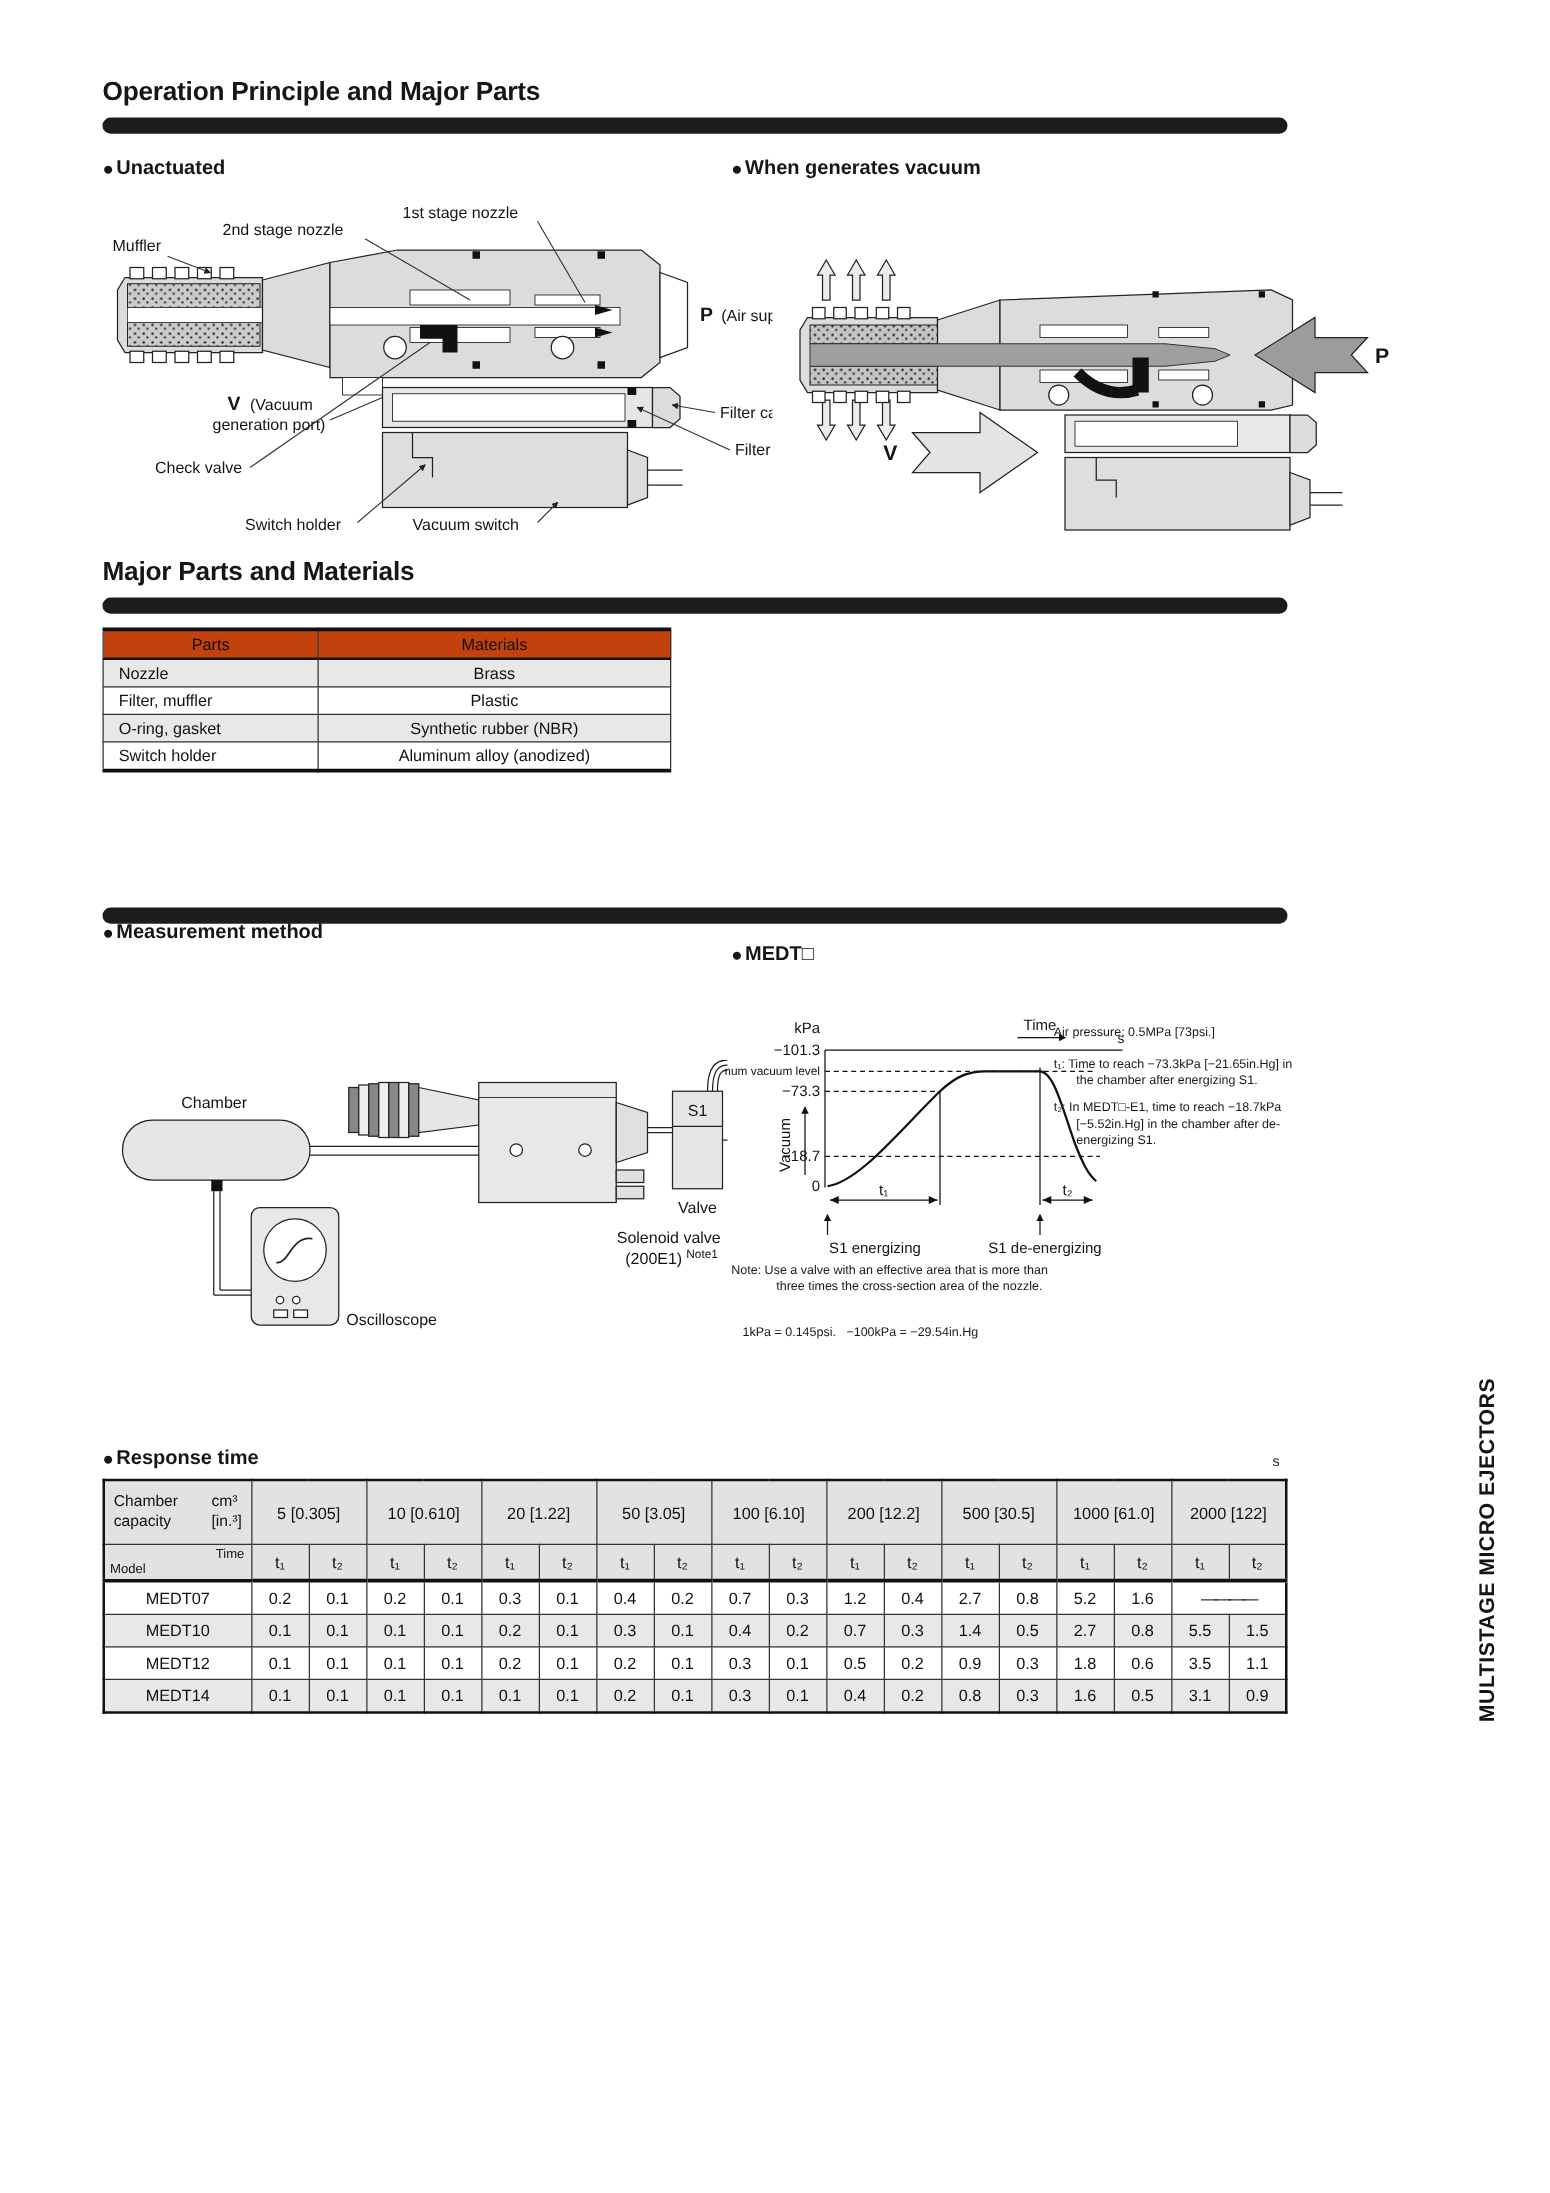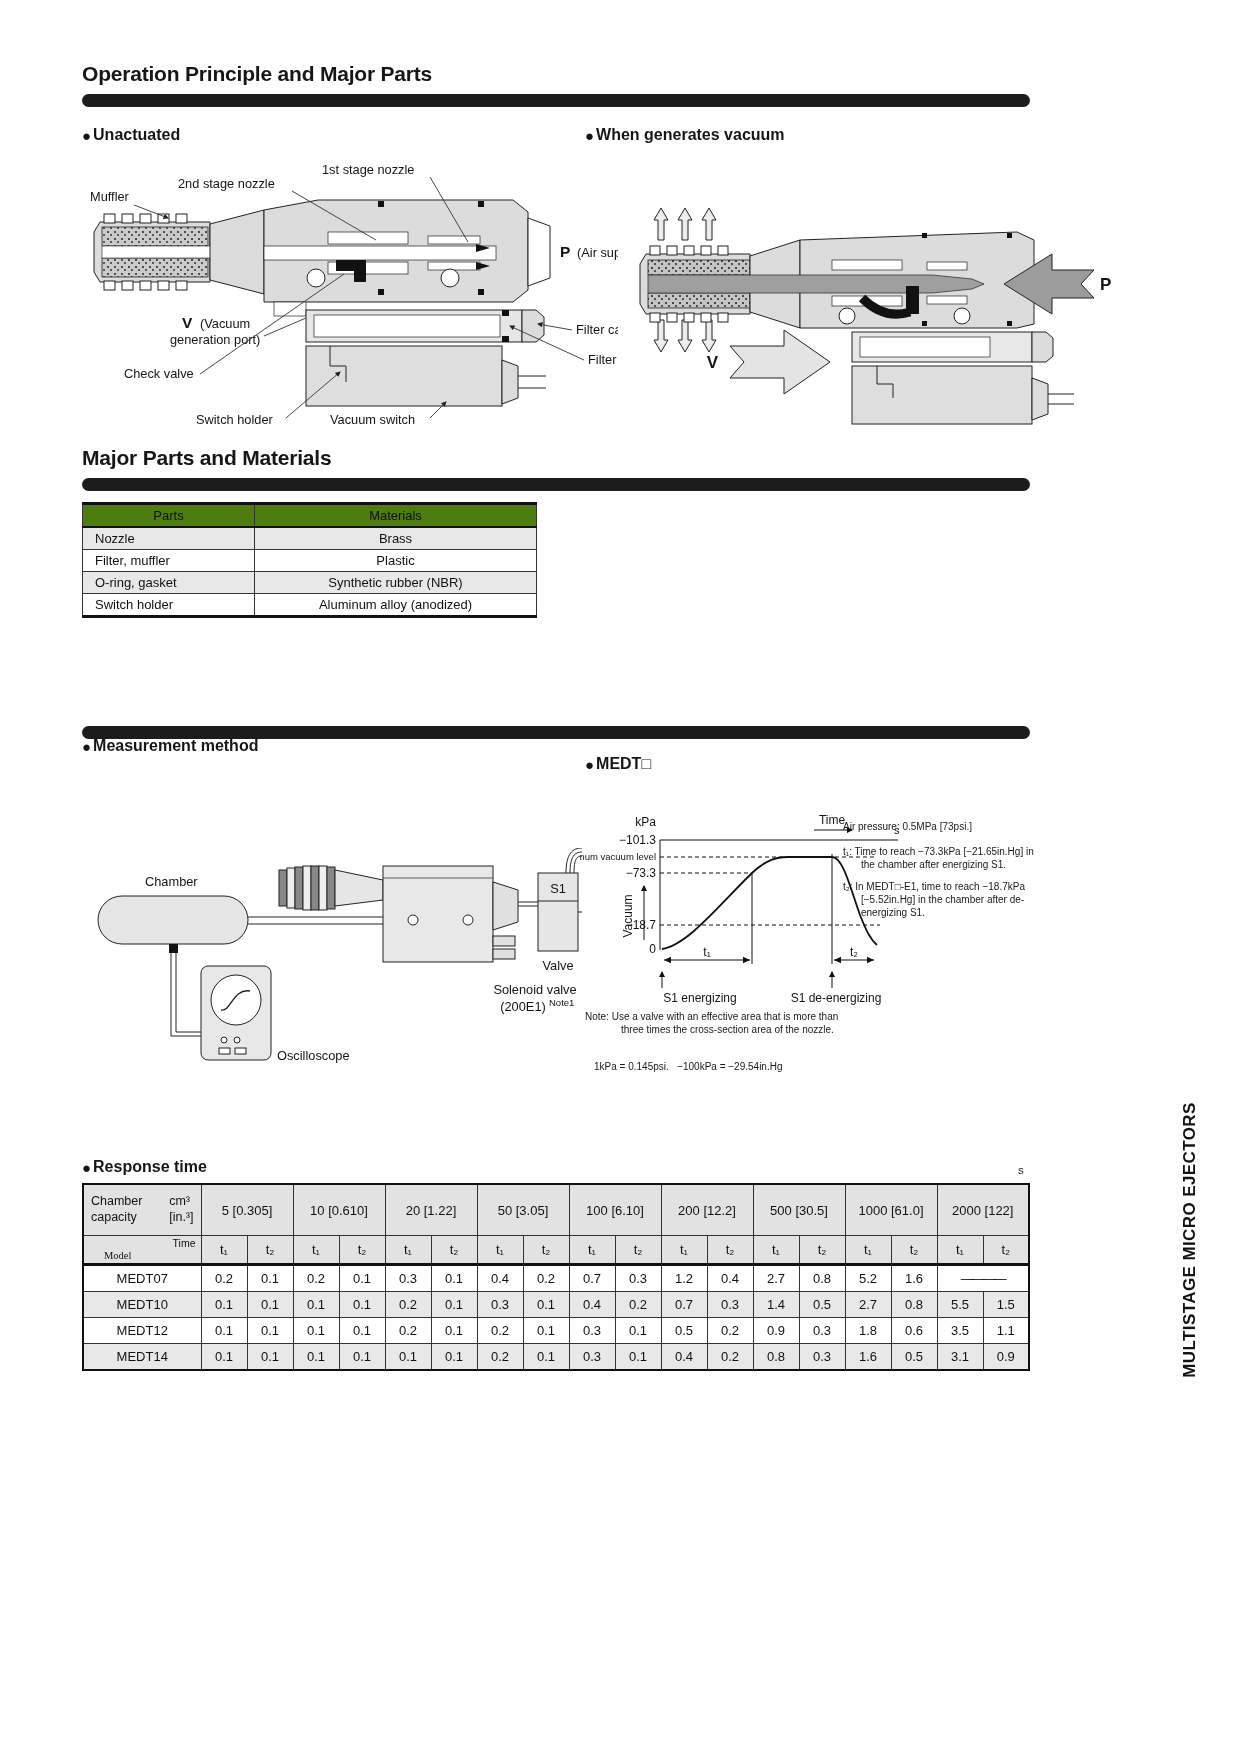--- a/index.html
+++ b/index.html
@@ -7,40 +7,40 @@
         font-family:"Liberation Sans",sans-serif;color:#111;}
   .abs{position:absolute;}
   h2.sec{margin:0;font-size:21px;font-weight:bold;letter-spacing:-0.2px;color:#161616;}
   .bar{height:13px;background:#1c1c1c;border-radius:7px;}
   .bullet-head{font-size:16px;font-weight:bold;color:#161616;white-space:nowrap;}
   .blt{font-size:15px;margin-right:2px;vertical-align:-1px;}
   
   table.parts{border-collapse:collapse;width:455px;table-layout:fixed;
               border:1px solid #222;border-top:3px solid #111;border-bottom:3px solid #111;font-size:13px;}
   table.parts th,table.parts td{border:1px solid #333;height:21px;padding:0;}
-  table.parts thead th{background:#4d7c0f;font-weight:normal;border-bottom:2px solid #111;}
+  table.parts thead th{background:#c2410c;font-weight:normal;border-bottom:2px solid #111;}
   table.parts td.pcol{text-align:left;padding-left:12px;}
   table.parts td.mcol{text-align:center;}
   table.parts tr.alt{background:#e8e8e8;}
   
   table.resp{border-collapse:collapse;width:948px;table-layout:fixed;
              border:2px solid #111;font-size:13px;}
   table.resp th,table.resp td{border:1px solid #333;padding:0;}
   table.resp .hdr{background:#e2e2e2;font-weight:normal;}
   table.resp tr.caprow th{height:50px;}
   table.resp tr.trow th{height:27px;border-bottom:3px solid #111;}
   table.resp tbody td,table.resp tbody th{height:25px;text-align:center;}
   table.resp tbody tr.alt{background:#e8e8e8;}
   table.resp tbody th.model{font-weight:normal;}
   .cap-cell{display:flex;justify-content:space-between;align-items:center;padding:0 7px;font-size:12.5px;line-height:1.25;}
   .cap-cell div{text-align:left;}
   .diag-cell{position:relative;height:27px;
      background:linear-gradient(to bottom right,rgba(0,0,0,0) calc(50% - 0.7px),#333,rgba(0,0,0,0) calc(50% + 0.7px));}
   .diag-cell .tm{position:absolute;top:1px;right:5px;font-size:10.5px;}
-  .diag-cell .md{position:absolute;bottom:2px;left:20px;font-size:10.5px;font-family:Liberation Serif, serif;}
+  .diag-cell .md{position:absolute;bottom:2px;left:4px;font-size:10.5px;}
   .dashcell span{letter-spacing:-2px;font-size:13px;}
   .smallnote{font-size:11.5px;color:#222;}
   
   .tblock{font-size:10px;line-height:1.3;color:#191919;}
   .hang{padding-left:18px;text-indent:-18px;margin:0 0 9px 0;}
   .sidebar-txt{font-size:17px;font-weight:bold;letter-spacing:0.4px;color:#141414;white-space:nowrap;}
   .pagenum{font-size:21px;color:#111;}
   svg text{font-family:"Liberation Sans",sans-serif;fill:#141414;}
   .t13{font-size:12.8px;} .t12{font-size:12px;} .t11{font-size:11px;} .t9{font-size:9.5px;}
   .tb15{font-size:15.5px;font-weight:bold;} .tb17{font-size:17px;font-weight:bold;}

